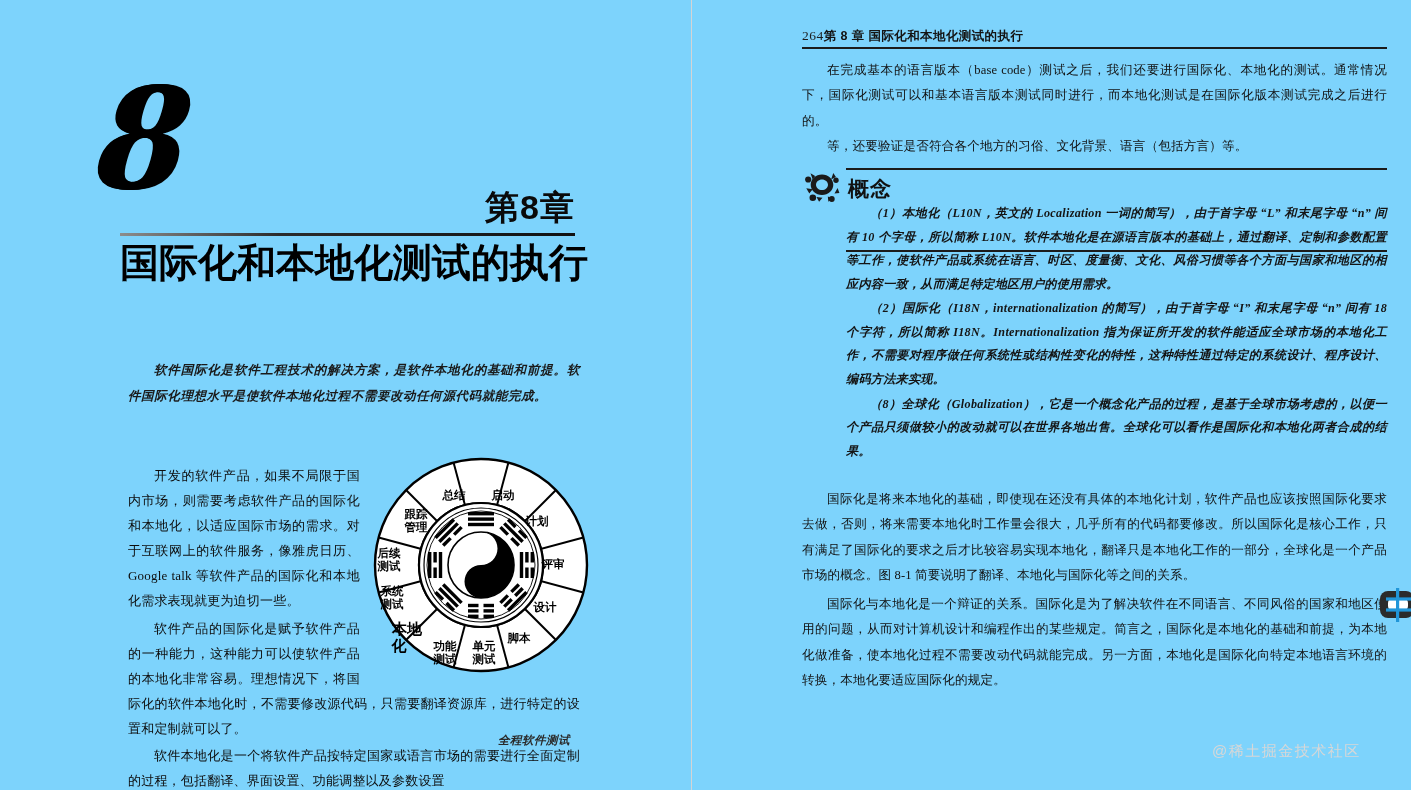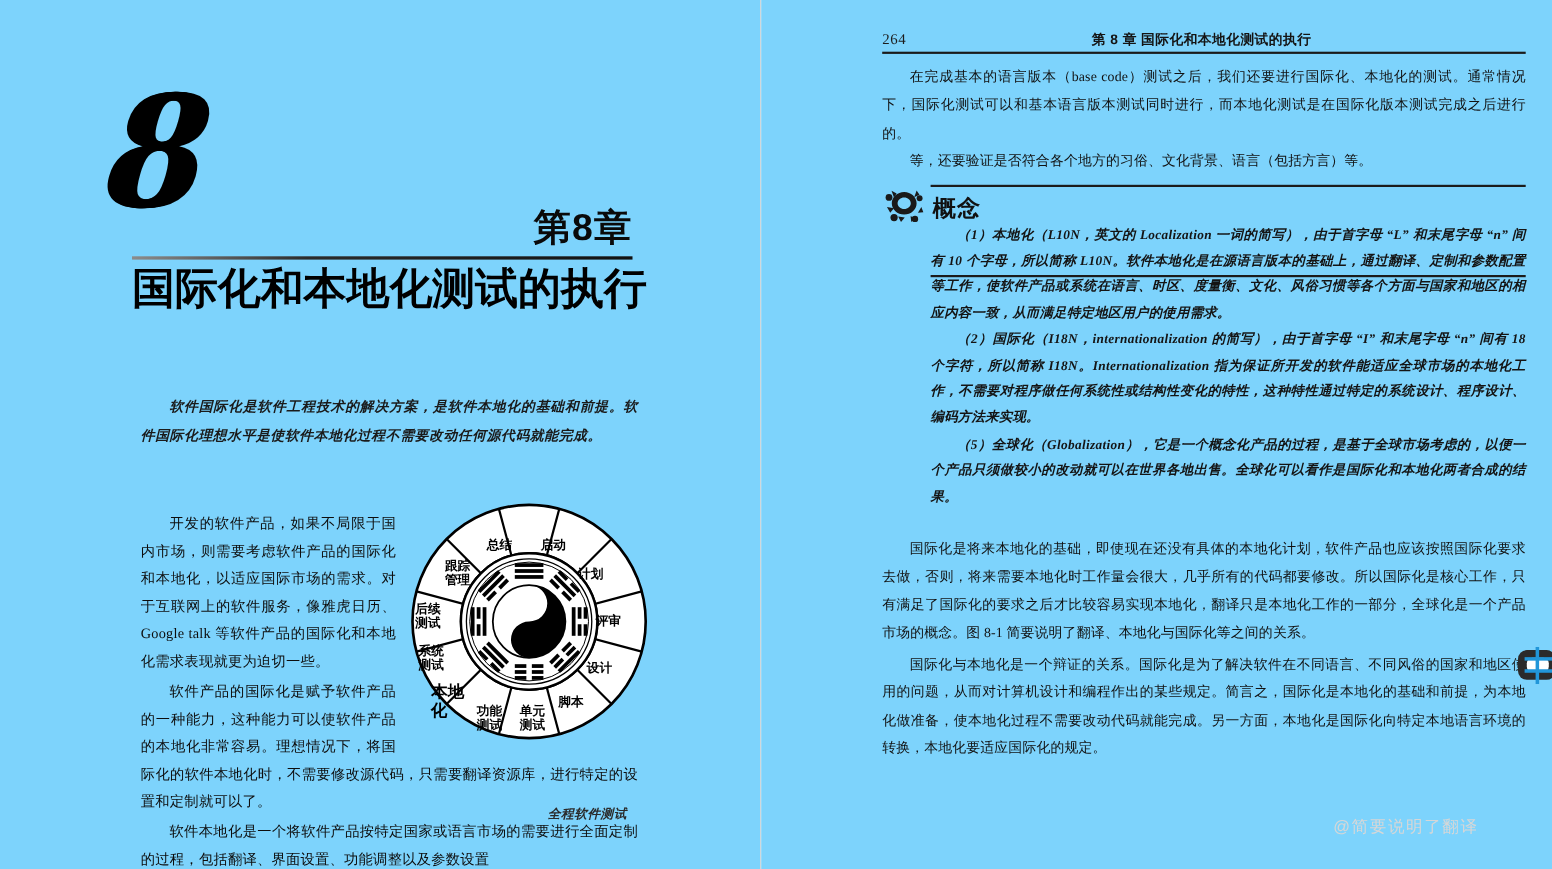--- a/index.html
+++ b/index.html
@@ -135,21 +135,21 @@
     align-items: baseline;
   }
   #rp-folio {
     font-family: "Liberation Serif", serif;
     font-size: 13.5px;
     color: #1c1c1c;
     letter-spacing: 0.5px;
   }
   #rp-runhead {
     flex: 1;
-    text-align: center;
+    text-align: left;
     font-family: "Liberation Sans", sans-serif;
     font-weight: 700;
     font-size: 12.5px;
     color: #141414;
     letter-spacing: 0.4px;
     margin-right: 26px;
   }
   #rp-header-rule {
     position: absolute;
     left: 110px; top: 47px;
@@ -428,21 +428,21 @@
             <circle cx="29.8" cy="29" r="2.9"></circle>
           </g>
         </svg>
       </div>
 
       <div id="concept-heading">概念</div>
 
       <div id="rp-concept-body">
         <p><b>（1）本地化</b><span>（L10N，英文的 Localization 一词的简写），由于首字母 “L” 和末尾字母 “n” 间有 10 个字母，所以简称 L10N。软件本地化是在源语言版本的基础上，通过翻译、定制和参数配置等工作，使软件产品或系统在语言、时区、度量衡、文化、风俗习惯等各个方面与国家和地区的相应内容一致，从而满足特定地区用户的使用需求。</span></p>
         <p><b>（2）国际化</b><span>（I18N，internationalization 的简写），由于首字母 “I” 和末尾字母 “n” 间有 18 个字符，所以简称 I18N。Internationalization 指为保证所开发的软件能适应全球市场的本地化工作，不需要对程序做任何系统性或结构性变化的特性，这种特性通过特定的系统设计、程序设计、编码方法来实现。</span></p>
-        <p><b>（5）全球化</b><span>（Globalization），它是一个概念化产品的过程，是基于全球市场考虑的，以便一个产品只须做较小的改动就可以在世界各地出售。全球化可以看作是国际化和本地化两者合成的结果。</span></p>
+        <p><b>（8）全球化</b><span>（Globalization），它是一个概念化产品的过程，是基于全球市场考虑的，以便一个产品只须做较小的改动就可以在世界各地出售。全球化可以看作是国际化和本地化两者合成的结果。</span></p>
       </div>
     </div>
     <div id="rp-concept-rule-bottom"></div>
 
 
     <div class="rp-text" id="rp-body-1">
       <p>国际化是将来本地化的基础，即使现在还没有具体的本地化计划，软件产品也应该按照国际化要求去做，否则，将来需要本地化时工作量会很大，几乎所有的代码都要修改。所以国际化是核心工作，只有满足了国际化的要求之后才比较容易实现本地化，翻译只是本地化工作的一部分，全球化是一个产品市场的概念。图 8-1 简要说明了翻译、本地化与国际化等之间的关系。</p>
     </div>
     <div class="rp-text" id="rp-body-2">
       <p>国际化与本地化是一个辩证的关系。国际化是为了解决软件在不同语言、不同风俗的国家和地区使用的问题，从而对计算机设计和编程作出的某些规定。简言之，国际化是本地化的基础和前提，为本地化做准备，使本地化过程不需要改动代码就能完成。另一方面，本地化是国际化向特定本地语言环境的转换，本地化要适应国际化的规定。</p>
@@ -454,13 +454,13 @@
 <div id="edge-logo">
   <svg width="52" height="34" viewBox="0 0 52 34">
     <rect x="0" y="3" width="34" height="27" rx="8" fill="#2b2b2b"></rect>
     <rect x="8" y="10" width="20" height="13" rx="5" fill="#ffffff"></rect>
     <rect x="16" y="0" width="3.2" height="34" fill="#2196d9"></rect>
     <rect x="6" y="9.4" width="40" height="3.2" fill="#2196d9"></rect>
     <rect x="6" y="20.4" width="40" height="3.2" fill="#2196d9"></rect>
   </svg>
 </div>
 
-<div id="watermark">@简要说明了翻译</div>
+<div id="watermark">@稀土掘金技术社区</div>
 
 </body></html>

